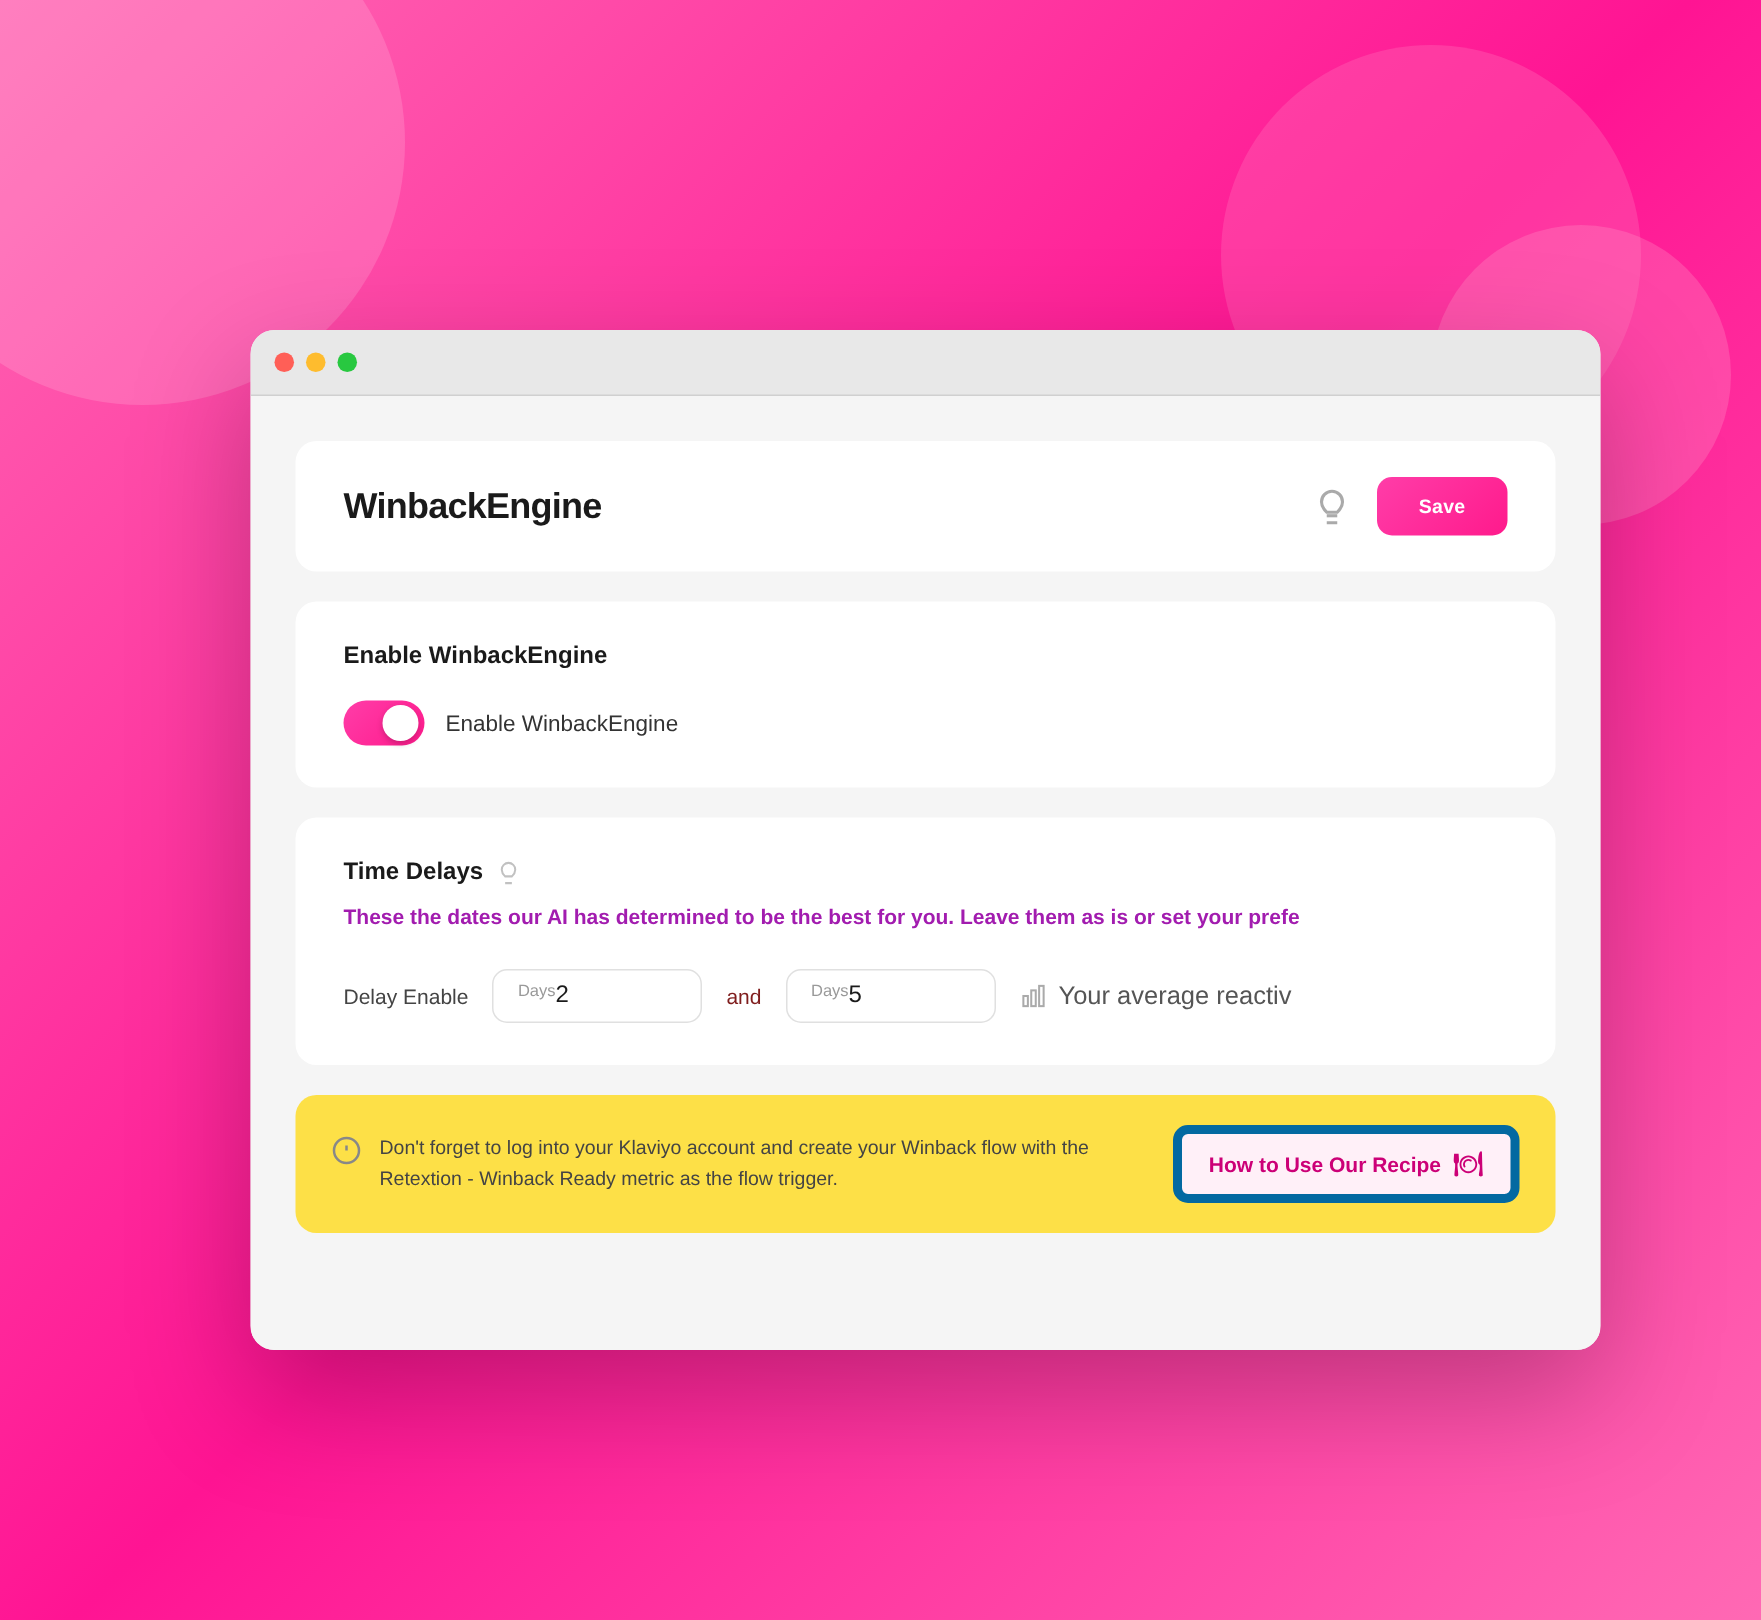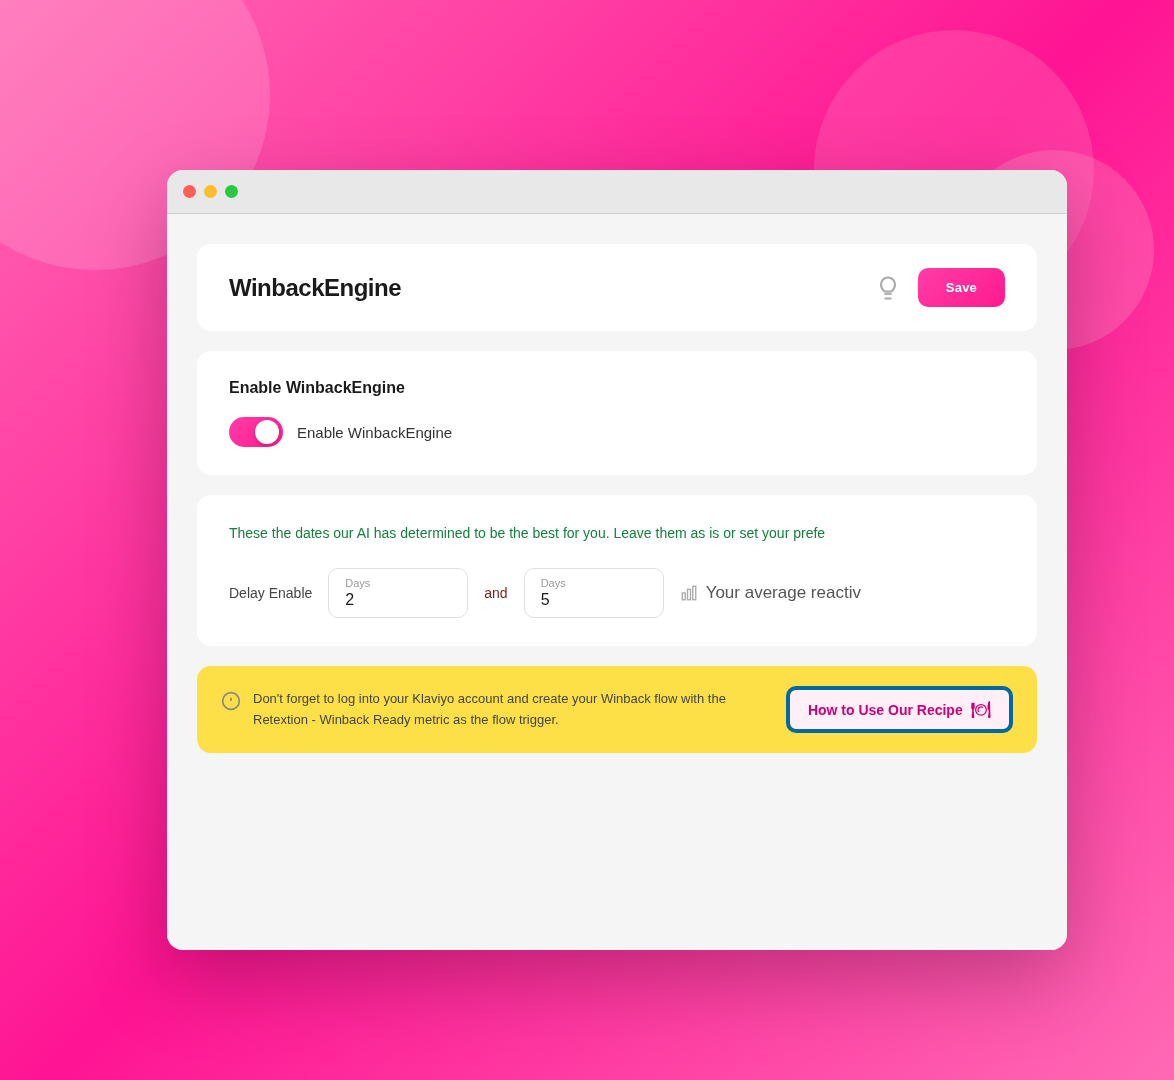--- a/index.html
+++ b/index.html
@@ -33,21 +33,21 @@
     }
     .bg-blob-3 {
       width: 200px; height: 200px;
       top: 150px; right: 20px;
       background: rgba(255, 150, 200, 0.3);
     }
 
     
     .browser-window {
       width: 900px;
-      height: 780px;
+      height: 680px;
       background: #f0f0f0;
       border-radius: 16px;
       box-shadow: 0 30px 80px rgba(0,0,0,0.25);
       overflow: hidden;
       position: relative;
       margin-left: 60px;
       margin-top: 40px;
     }
 
     
@@ -171,40 +171,41 @@
     
     .time-delays-header {
       display: flex;
       align-items: center;
       gap: 8px;
       margin-bottom: 10px;
     }
 
     .time-delays-description {
       font-size: 14px;
-      color: #15803d;
+      color: #a21caf;
       margin-bottom: 24px;
       line-height: 1.5;
+      font-weight: bold;
     }
 
     .delay-row {
       display: flex;
       align-items: center;
       gap: 16px;
     }
 
     .delay-label {
       font-size: 14px;
       color: #444;
       white-space: nowrap;
     }
 
     .delay-input-group {
       display: flex;
-      flex-direction: column;
+      flex-direction: row;
     }
 
     .input-field {
       border: 1.5px solid #e0e0e0;
       border-radius: 10px;
       padding: 8px 16px;
       width: 140px;
     }
 
     .input-field-label {
@@ -259,21 +260,21 @@
 
     .info-text {
       font-size: 13px;
       color: #444;
       line-height: 1.6;
     }
 
     .recipe-button {
       background: #fff0f8;
       color: #cc0077;
-      border: 4px solid #0369a1;
+      border: 6px solid #0369a1;
       border-radius: 10px;
       padding: 10px 18px;
       font-size: 14px;
       font-weight: 600;
       cursor: pointer;
       white-space: nowrap;
       display: flex;
       align-items: center;
       gap: 8px;
     }
@@ -321,20 +322,26 @@
       <div class="section-title">Enable WinbackEngine</div>
       <div class="toggle-row">
         <div class="toggle-track">
           <div class="toggle-thumb"></div>
         </div>
         <span class="toggle-label">Enable WinbackEngine</span>
       </div>
     </div>
 
     <div class="card">
+      <div class="time-delays-header">
+        <span class="section-title" style="margin-bottom:0">Time Delays</span>
+        <svg class="icon-sm" viewBox="0 0 24 24" fill="none" stroke="#999" stroke-width="1.8">
+          <path d="M9 21h6M12 3a6 6 0 0 1 6 6c0 2.5-1.5 4.5-3 6H9c-1.5-1.5-3-3.5-3-6a6 6 0 0 1 6-6z"></path>
+        </svg>
+      </div>
       <p class="time-delays-description">These the dates our AI has determined to be the best for you. Leave them as is or set your prefe</p>
 
       <div class="delay-row">
         <span class="delay-label">Delay Enable</span>
 
         <div class="input-field delay-input-group">
           <span class="input-field-label">Days</span>
           <span class="input-field-value">2</span>
         </div>
 

